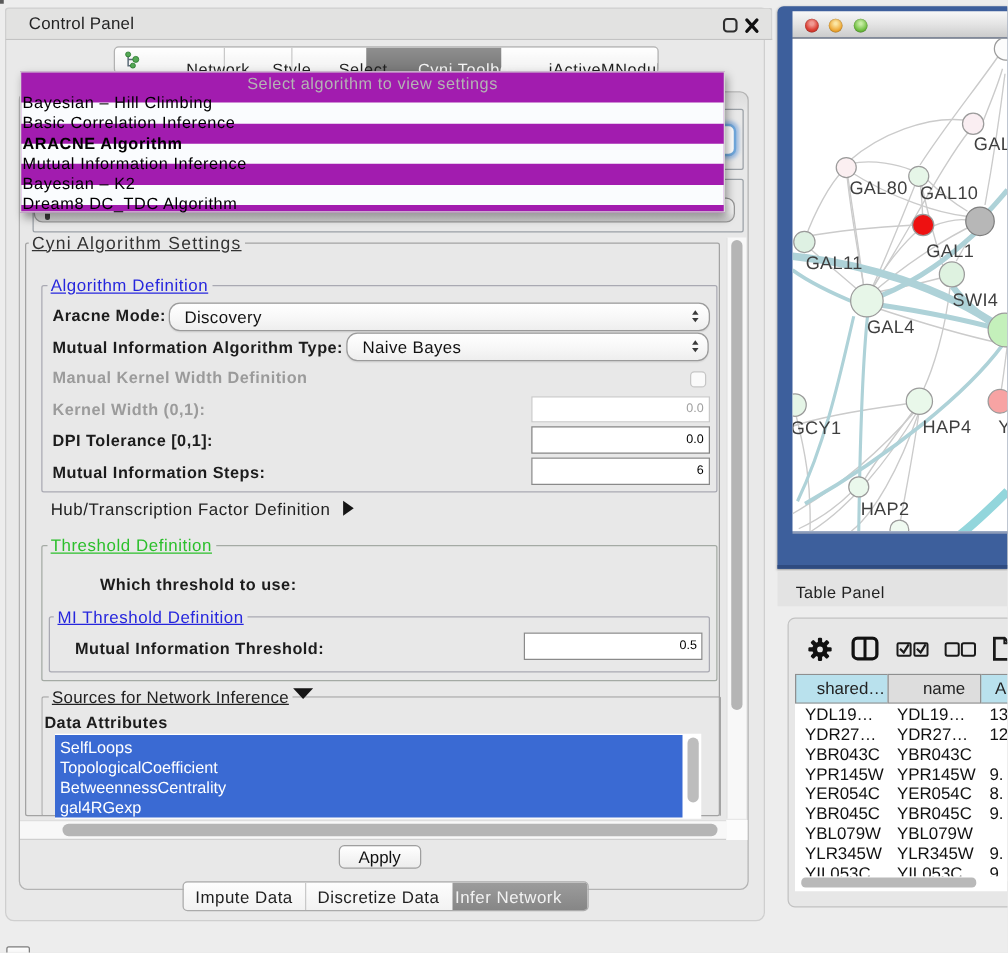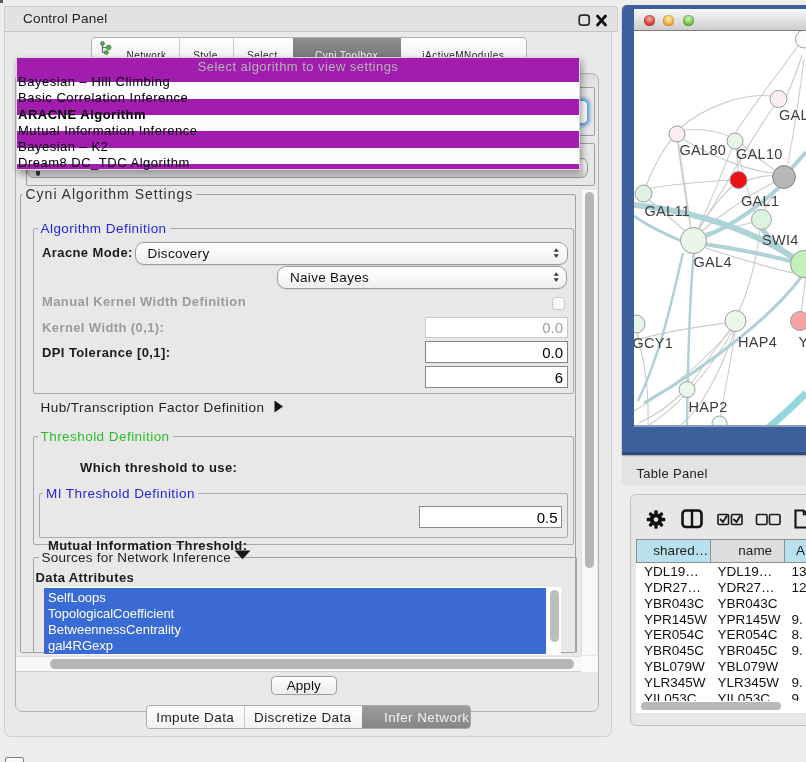--- a/index.html
+++ b/index.html
@@ -4,24 +4,24 @@
 html,body{margin:0;padding:0;}
 body{width:806px;height:762px;overflow:hidden;background:#ededed;font-family:"Liberation Sans",sans-serif;-webkit-font-smoothing:antialiased;}
 #root{position:relative;width:806px;height:762px;overflow:hidden;}
 .abs{position:absolute;}
 .lbl{position:absolute;font-size:13px;color:#1c1c1c;white-space:nowrap;letter-spacing:0.4px;}
 .bold{font-weight:bold;}
 .gray{color:#9b9b9b;}
 .combo{position:absolute;border:1px solid #9b9b9b;border-radius:9px;background:linear-gradient(#ffffff,#f7f7f7 55%,#eeeeee);box-shadow:0 1px 1px rgba(0,0,0,0.08);}
 .combo .ct{position:absolute;left:12px;top:0;bottom:0;display:flex;align-items:center;font-size:13.5px;color:#111;letter-spacing:0.3px;}
 .stepper{position:absolute;right:7px;top:50%;transform:translateY(-50%);width:6.5px;height:11.5px;}
-.field{position:absolute;background:#fff;font-size:15px;color:#000;}
+.field{position:absolute;background:#fff;font-size:10px;color:#000;}
 .field span{position:absolute;right:3.5px;top:50%;transform:translateY(-50%);}
 .group{position:absolute;border:1px solid #a6a6a6;border-radius:2px;}
-.gtitle{position:absolute;top:-8px;left:8px;background:#e8e8e8;padding:0 3px;font-size:13.5px;line-height:15px;white-space:nowrap;letter-spacing:0.45px;}
+.gtitle{position:absolute;top:-8px;left:8px;background:#e8e8e8;padding:0 3px;font-size:13.5px;line-height:15px;white-space:nowrap;letter-spacing:0.45px;text-decoration:underline;}
 </style></head>
 <body>
 <div id="root">
 
 <div class="abs" style="left:0;top:0;width:3px;height:3px;background:#5a5a5a;"></div>
 
 <div class="abs" id="cpwin" style="left:4px;top:6px;width:606px;height:729px;background:#e9e9e9;border:1px solid #cfcfcf;border-radius:3px 3px 7px 7px;"></div>
 
 <div class="abs" style="left:4px;top:6px;width:614px;height:26px;background:#e2e2e1;border:1px solid #cfcfcf;border-bottom:1px solid #c3c3c3;border-radius:3px 3px 0 0;box-sizing:border-box;"></div>
 <div class="abs" style="left:9px;top:11px;font-size:13.5px;color:#242424;letter-spacing:0.2px;margin-left:14px;">Control Panel</div>
@@ -71,20 +71,21 @@
 
 <div class="lbl bold" style="left:42px;top:245px;">Aracne Mode:</div>
 <div class="combo" style="left:134.5px;top:241.5px;width:431px;height:21px;">
   <div class="ct">Discovery</div>
   <svg class="stepper" viewBox="0 0 8 12">
         <path d="M4 0 L7.2 4.4 L0.8 4.4 Z" fill="#3a3a3a"></path>
         <path d="M4 12 L7.2 7.6 L0.8 7.6 Z" fill="#3a3a3a"></path>
       </svg>
 </div>
 
+<div class="lbl bold" style="left:42px;top:270px;">Mutual Information Algorithm Type:</div>
 <div class="combo" style="left:277px;top:266px;width:288px;height:20.5px;">
   <div class="ct">Naive Bayes</div>
   <svg class="stepper" viewBox="0 0 8 12">
         <path d="M4 0 L7.2 4.4 L0.8 4.4 Z" fill="#3a3a3a"></path>
         <path d="M4 12 L7.2 7.6 L0.8 7.6 Z" fill="#3a3a3a"></path>
       </svg>
 </div>
 
 <div class="lbl bold gray" style="left:42px;top:294px;">Manual Kernel Width Definition</div>
 <div class="abs" style="left:552px;top:297px;width:13px;height:13px;background:#fafafa;border:1px solid #c6c6c6;border-radius:3.5px;box-sizing:border-box;"></div>
@@ -92,39 +93,40 @@
 <div class="lbl bold gray" style="left:42px;top:320px;">Kernel Width (0,1):</div>
 <div class="field" style="left:424.5px;top:316.5px;width:143px;height:21px;border:1px solid #c9c9c9;box-sizing:border-box;color:#a0a0a0;">
       <span>0.0</span>
     </div>
 
 <div class="lbl bold" style="left:42px;top:344.5px;">DPI Tolerance [0,1]:</div>
 <div class="field" style="left:424.5px;top:340.5px;width:143px;height:22.5px;border:1.5px solid #828282;box-sizing:border-box;">
       <span>0.0</span>
     </div>
 
+<div class="lbl bold" style="left:42px;top:370px;">Mutual Information Steps:</div>
 <div class="field" style="left:424.5px;top:366px;width:143px;height:22px;border:1.5px solid #8a8a8a;box-sizing:border-box;">
       <span>6</span>
     </div>
 
 <div class="lbl" style="left:40.5px;top:400px;font-size:13.5px;color:#222;letter-spacing:0.45px;">Hub/Transcription Factor Definition</div>
 <svg class="abs" style="left:273.5px;top:399.5px;" width="10" height="13" viewBox="0 0 10 13">
       <path d="M0.5 0.5 L9 6.5 L0.5 12.5 Z" fill="#151515"></path>
     </svg>
 
 <div class="group" style="left:32.5px;top:436px;width:539px;height:107px;border-color:#a4aaa4;">
   <div class="gtitle" style="left:4px;color:#2bbf2b;">Threshold Definition</div>
 </div>
 
 <div class="lbl bold" style="left:80px;top:459.5px;">Which threshold to use:</div>
 
 <div class="group" style="left:39px;top:493px;width:527px;height:42.5px;border-color:#a9a9b2;">
   <div class="gtitle" style="left:3px;color:#2626dd;">MI Threshold Definition</div>
 </div>
-<div class="lbl bold" style="left:48px;top:510.5px;margin-top:27px;">Mutual Information Threshold:</div>
+<div class="lbl bold" style="left:60px;top:510.5px;">Mutual Information Threshold:</div>
 <div class="field" style="left:419px;top:506px;width:143px;height:21.5px;border:1.5px solid #8a8a8a;box-sizing:border-box;">
       <span>0.5</span>
     </div>
 
 <div class="group" style="left:32.5px;top:556.5px;width:542px;height:95px;border-bottom:none;border-color:#a3a3a3;">
   <div class="gtitle" style="left:5px;font-size:13.5px;color:#222;letter-spacing:0.25px;">Sources for Network Inference</div>
 </div>
 <svg class="abs" style="left:234px;top:550px;" width="17" height="9.5" viewBox="0 0 17 9.5">
       <path d="M0.5 0.5 L16.5 0.5 L8.5 9.2 Z" fill="#151515"></path>
     </svg>
@@ -143,21 +145,21 @@
   <div class="abs" style="left:1px;top:16px;font-size:13px;line-height:16.3px;color:#000;letter-spacing:0.5px;">Bayesian – Hill Climbing<br>Basic Correlation Inference<br><b>ARACNE Algorithm</b><br>Mutual Information Inference<br>Bayesian – K2<br>Dream8 DC_TDC Algorithm</div>
 </div>
 
 <div class="abs" style="left:271px;top:676px;width:65.5px;height:18.5px;border:1px solid #9f9f9f;border-radius:4.5px;background:linear-gradient(#ffffff,#ececec);box-sizing:border-box;display:flex;align-items:center;justify-content:center;font-size:13.5px;color:#111;">Apply</div>
 
 <div class="abs" id="bottabs" style="left:146px;top:705px;width:322.5px;height:21.5px;border:1px solid #ababab;border-radius:4px;background:linear-gradient(#fdfdfd,#f2f2f2);overflow:hidden;">
   <div class="abs" style="left:96.5px;top:0;width:0;height:22px;border-left:1px solid #c9c9c9;"></div>
   <div class="abs" style="left:215px;top:0;width:107.5px;height:22px;background:linear-gradient(#9c9c9c,#868686);"></div>
   <div class="abs tabtxt2" style="left:0;top:0;width:96.5px;">Impute Data</div>
   <div class="abs tabtxt2" style="left:96.5px;top:0;width:118.5px;">Discretize Data</div>
-  <div class="abs tabtxt2" style="left:226px;top:0;width:107.5px;color:#f2f2f2;">Infer Network</div>
+  <div class="abs tabtxt2" style="left:206px;top:0;width:107.5px;color:#f2f2f2;">Infer Network</div>
 </div>
 
 <div class="abs" style="left:5px;top:756.5px;width:19px;height:16px;border:1.6px solid #7e7e7e;border-radius:2px;background:linear-gradient(#ffffff,#dcdcdc);box-sizing:border-box;"></div>
 
 <div class="abs" id="netwin" style="left:622px;top:5px;width:184px;height:450px;background:#3d5f9c;border-radius:5px 0 0 0;box-shadow:0 1px 2px rgba(0,0,0,0.35);"></div>
 <div class="abs" style="left:634px;top:9px;width:172px;height:22px;background:linear-gradient(#f7f7f7,#e6e6e6 45%,#cbcbcb);border-bottom:1px solid #7e7e7e;box-sizing:border-box;"></div>
 <div class="abs light" style="left:643.5px;top:15px;width:11px;height:11px;border-radius:50%;background:radial-gradient(circle at 50% 35%,#f09a93 15%,#dd4338 55%,#b3241c);box-shadow:inset 0 0 1px rgba(0,0,0,0.5);"></div>
 <div class="abs light" style="left:663px;top:15px;width:11px;height:11px;border-radius:50%;background:radial-gradient(circle at 50% 35%,#fbe7a5 10%,#efaa38 60%,#c07c16);box-shadow:inset 0 0 1px rgba(0,0,0,0.5);"></div>
 <div class="abs light" style="left:682.5px;top:15px;width:11px;height:11px;border-radius:50%;background:radial-gradient(circle at 50% 35%,#c7eda4 10%,#72c043 60%,#3f8d1d);box-shadow:inset 0 0 1px rgba(0,0,0,0.5);"></div>
 <div class="abs" style="left:634px;top:425px;width:172px;height:1.5px;background:#8d9cb8;"></div>
@@ -290,15 +292,15 @@
   <div class="abs" style="left:0;top:24px;width:176px;height:142px;background:#fff;"></div>
   <div class="abs rows" style="left:8px;top:25.5px;font-size:13.5px;line-height:15.85px;color:#111;">YDL19…<br>YDR27…<br>YBR043C<br>YPR145W<br>YER054C<br>YBR045C<br>YBL079W<br>YLR345W<br>YIL053C</div>
   <div class="abs rows" style="left:81.5px;top:25.5px;font-size:13.5px;line-height:15.85px;color:#111;">YDL19…<br>YDR27…<br>YBR043C<br>YPR145W<br>YER054C<br>YBR045C<br>YBL079W<br>YLR345W<br>YIL053C</div>
   <div class="abs rows" style="left:155.5px;top:25.5px;font-size:13.5px;line-height:15.85px;color:#111;">13<br>12<br>&nbsp;<br>9.<br>8.<br>9.<br>&nbsp;<br>9.<br>9.</div>
   <div class="abs" style="left:0;top:162px;width:170px;height:13px;background:#fff;"></div>
   <div class="abs" style="left:5px;top:163.5px;width:140px;height:7.5px;background:#b9b9b9;border-radius:3.5px;"></div>
 </div>
 
 </div>
 <style>
-.tabtxt{height:36px;display:flex;align-items:center;justify-content:center;font-size:10px;color:#1f1f1f;white-space:nowrap;letter-spacing:0.5px;}
+.tabtxt{height:36px;display:flex;align-items:center;justify-content:center;font-size:13px;color:#1f1f1f;white-space:nowrap;letter-spacing:0.5px;margin-left:28px;}
 .tabtxt2{height:22px;display:flex;align-items:center;justify-content:center;font-size:13.5px;color:#1f1f1f;white-space:nowrap;letter-spacing:0.4px;}
 </style>
 
 </body></html>

